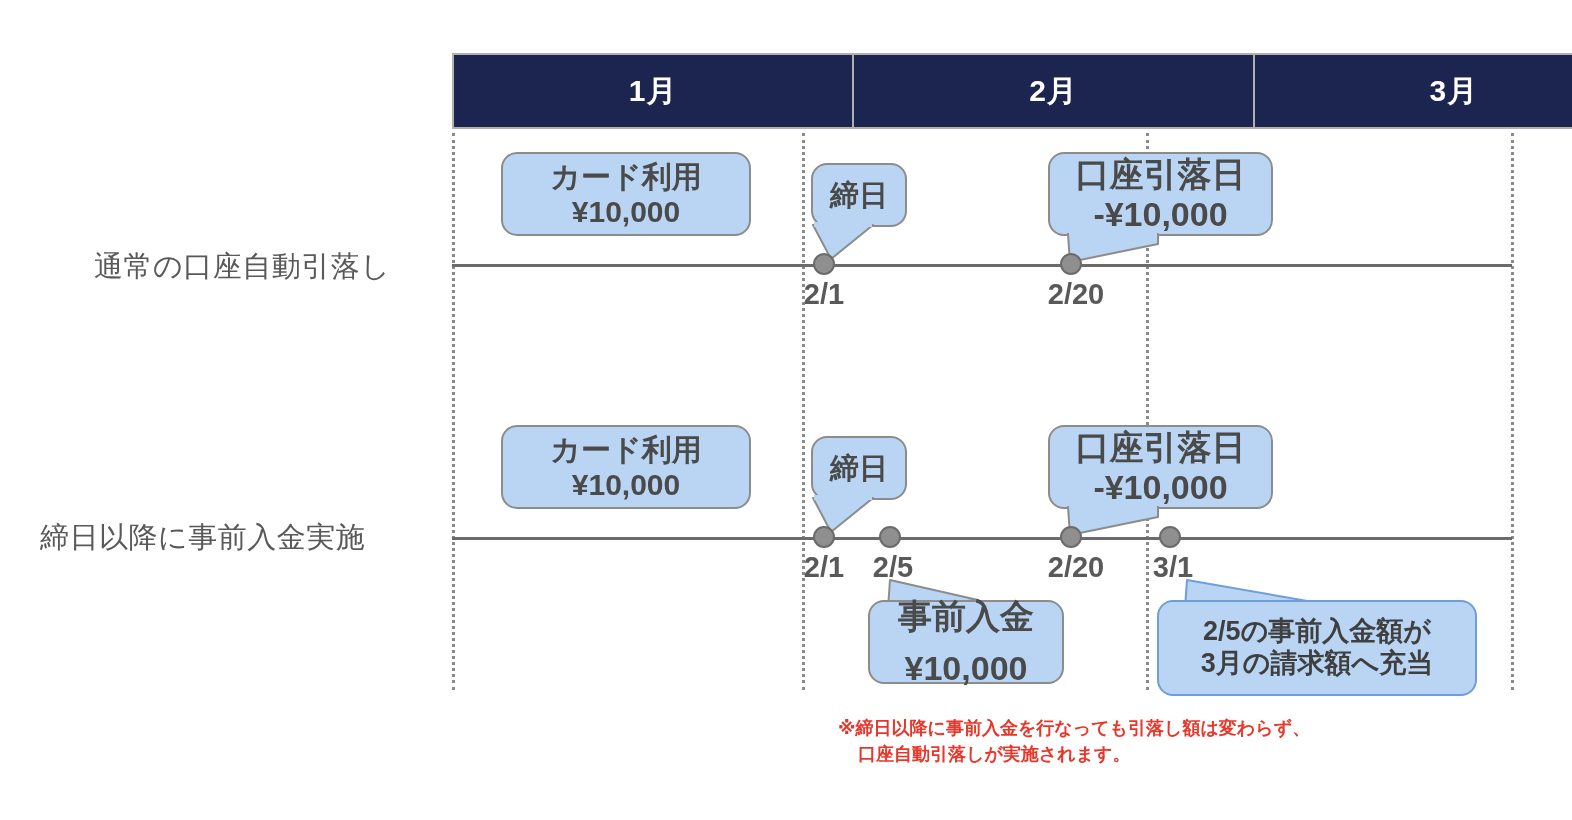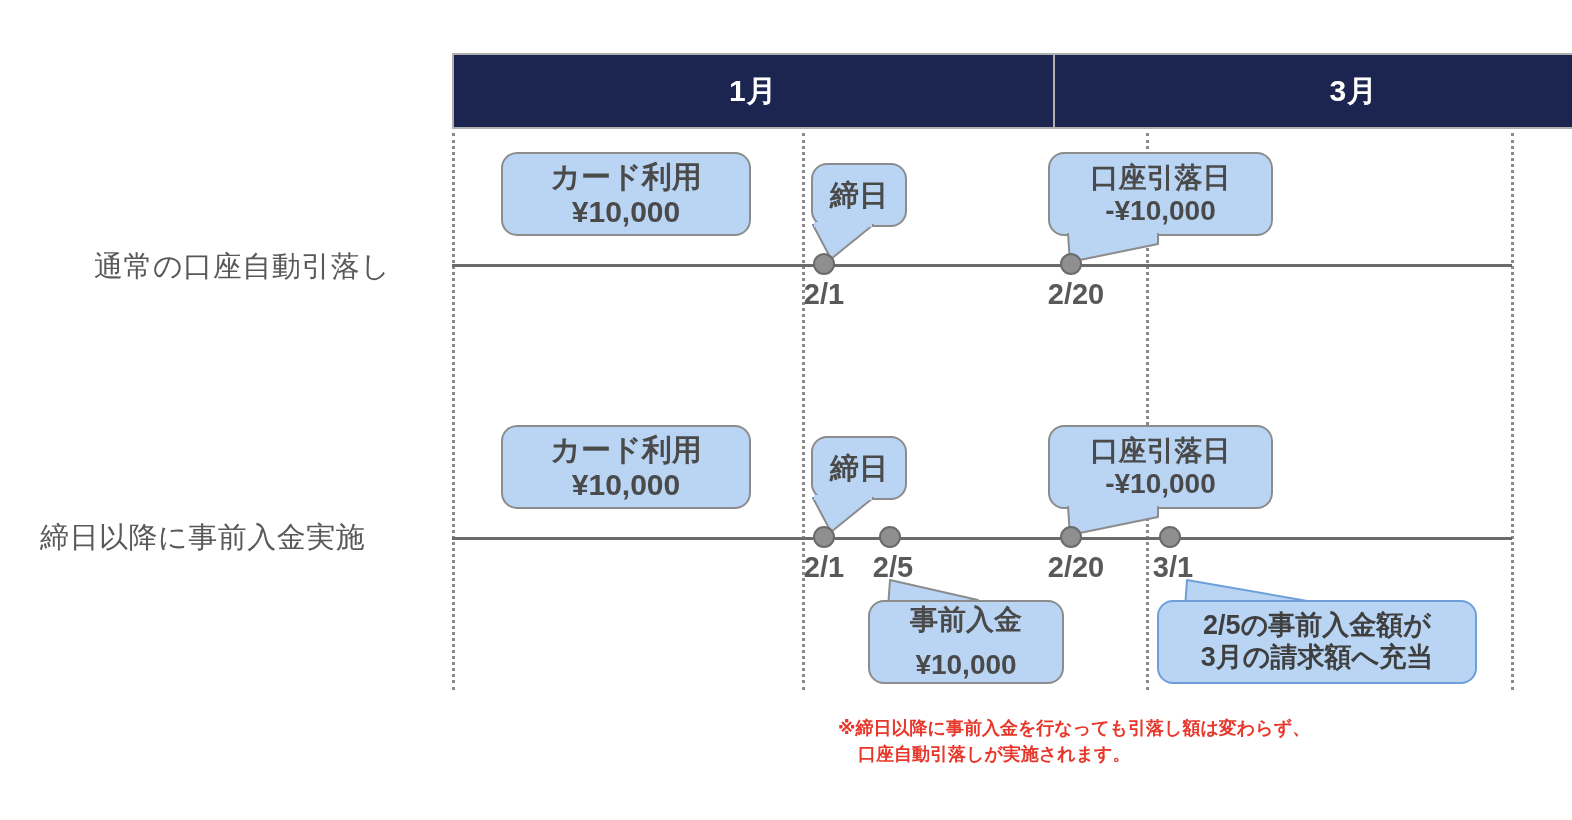--- a/index.html
+++ b/index.html
@@ -124,21 +124,21 @@
     border: 2px solid #8c8c8c;
     border-radius: 16px;
     display: flex;
     flex-direction: column;
     align-items: center;
     justify-content: center;
     color: #4a4a4a;
     font-weight: bold;
     line-height: 1.18;
   }
-  .bubble .l1, .bubble .l2 { font-size: 28px; }
+  .bubble .l1, .bubble .l2 { font-size: 34px; }
   .bubble.small .l1 { font-size: 29px; }
   .bubble.blueborder { border-color: #6f9fd8; }
   .bubble.blueborder .l1,
   .bubble.blueborder .l2 { color: #3f3f3f; font-size: 27px; }
 
   
   .tail {
     position: absolute;
     overflow: visible;
     pointer-events: none;
@@ -160,20 +160,23 @@
 </head>
 <body>
 
 <div id="canvas">
 
   <div class="header-bar">
     <div class="header-cell">
       <span>1月</span>
     </div>
     <div class="header-cell">
+      <span>2月</span>
+    </div>
+    <div class="header-cell">
       <span>3月</span>
     </div>
   </div>
 
   <div class="vguide g0"></div>
   <div class="vguide g1"></div>
   <div class="vguide g2"></div>
   <div class="vguide g3"></div>
 
   <div class="row-label r1">通常の口座自動引落し</div>
@@ -252,21 +255,21 @@
   </svg>
   <div class="bubble" style="left:868px; top:600px; width:196px; height:84px;gap:11px;">
     <span class="l1">事前入金</span>
     <span class="l2">¥10,000</span>
   </div>
 
   <svg class="tail" style="left:1163px; top:578px; width:180px; height:32px;" viewBox="0 0 180 32">
     <polygon points="24,2 150,24 22,30" fill="#b9d5f3" stroke="#6f9fd8" stroke-width="2" stroke-linejoin="round"></polygon>
     <rect x="23" y="25" width="128" height="8" fill="#b9d5f3"></rect>
   </svg>
-  <div class="bubble blueborder" style="left:1157px; top:600px; width:320px; height:84px;">
+  <div class="bubble blueborder" style="left:1157px; top:600px; width:320px; height:96px;">
     <span class="l1">2/5の事前入金額が</span>
     <span class="l2">3月の請求額へ充当</span>
   </div>
 
   <div class="footnote">
     <span>※締日以降に事前入金を行なっても引落し額は変わらず、</span>
     <span class="fn2">口座自動引落しが実施されます。</span>
   </div>
 
 </div>

